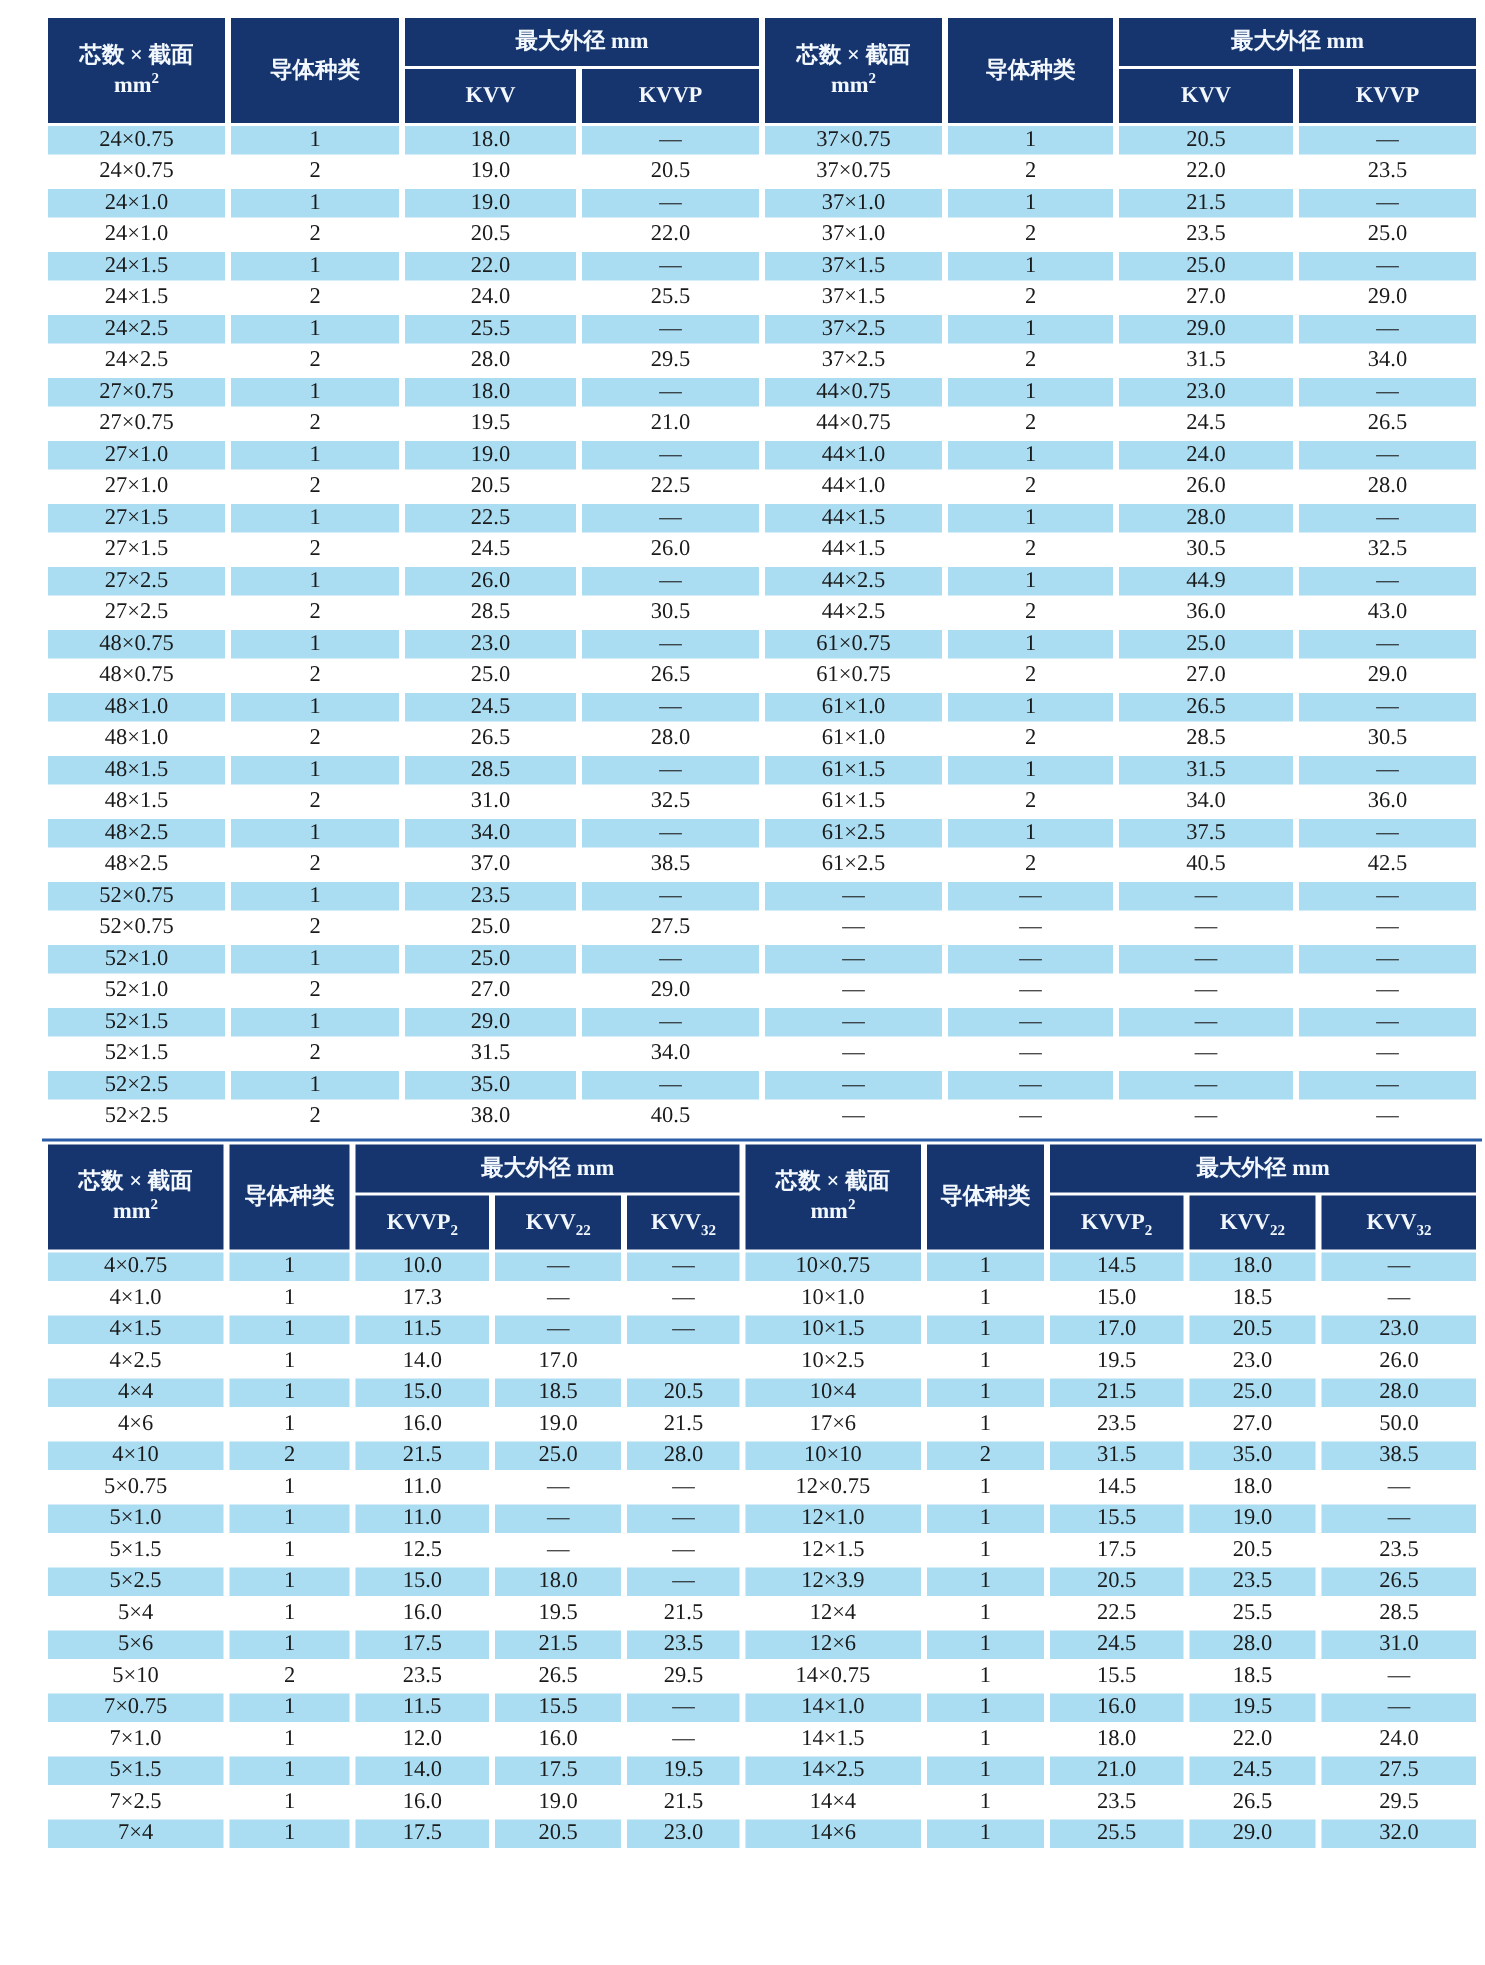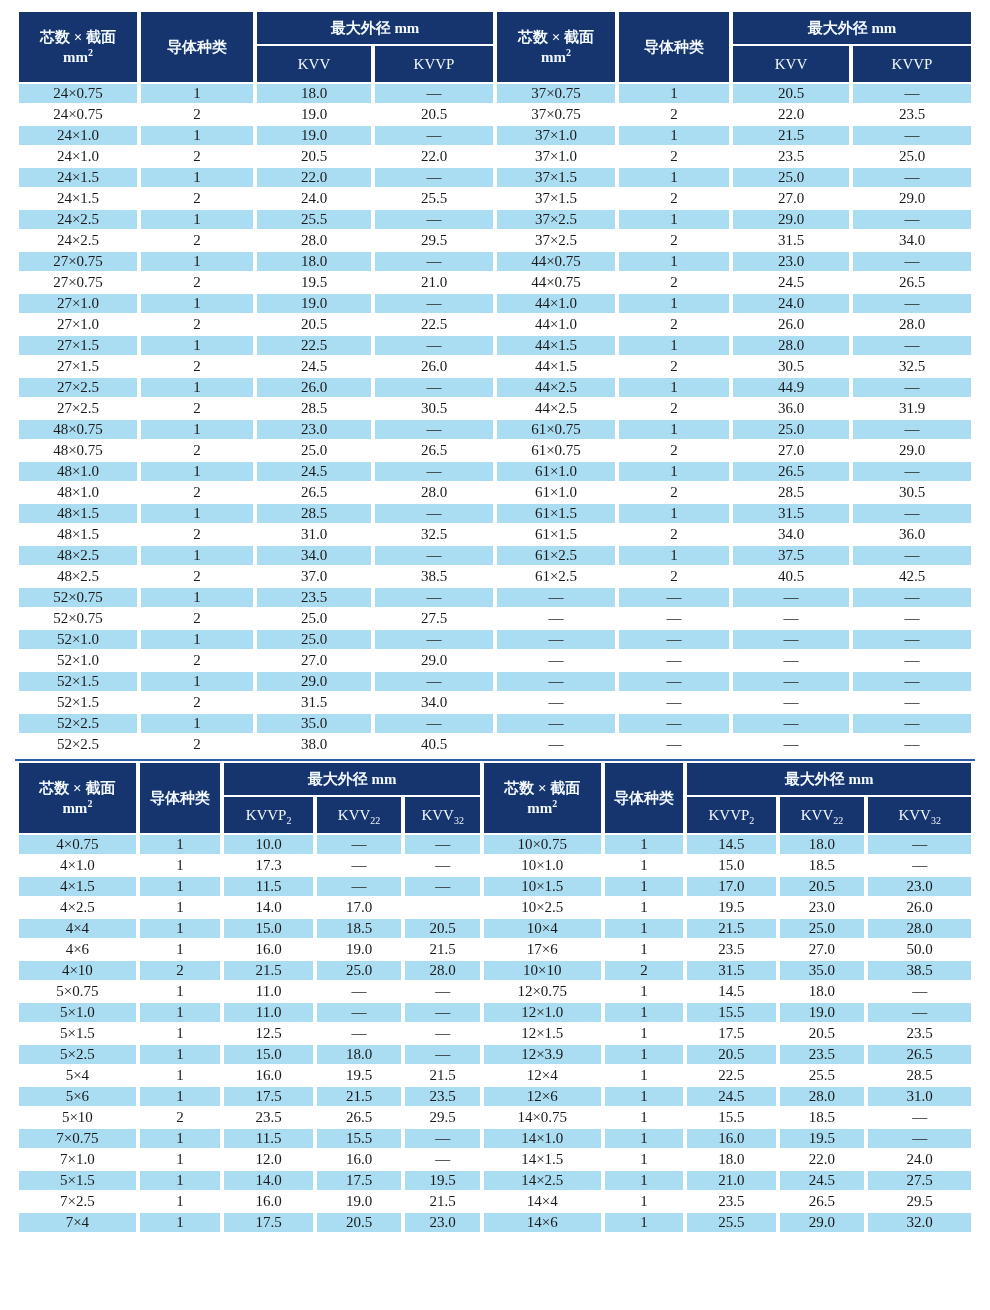--- a/index.html
+++ b/index.html
@@ -10,39 +10,39 @@
     --ink:#1a1a1a;
     --head-ink:#f2f8fe;
   }
   *{box-sizing:border-box;}
   html,body{margin:0;padding:0;background:#ffffff;}
   body{
     width:990px;
     font-family:"Liberation Serif","DejaVu Serif",serif;
     color:var(--ink);
   }
-  .page{padding:10px 15px 20px 15px;}
+  .page{padding:10px 15px 20px 28px;}
   table.spec-table{
     width:960px;
     table-layout:fixed;
     border-collapse:separate;
     border-spacing:4px 2px;
     margin:0;
   }
   table.spec-table th{
     background:var(--navy);
     color:var(--head-ink);
     font-weight:bold;
     font-size:15px;
     text-align:center;
     vertical-align:middle;
     padding:0 2px;
     line-height:1.35;
   }
-  table.spec-table thead tr.sub-row th{height:36px;font-weight:normal;}
+  table.spec-table thead tr.sub-row th{height:36px;font-weight:bold;}
   table.spec-table thead th.group{height:32px;}
   table.spec-table td{
     height:19px;
     font-size:15px;
     line-height:19px;
     text-align:center;
     vertical-align:middle;
     padding:0 2px;
     white-space:nowrap;
     overflow:hidden;
@@ -249,21 +249,21 @@
           <td>—</td>
         </tr>
         <tr>
           <td>27×2.5</td>
           <td>2</td>
           <td>28.5</td>
           <td>30.5</td>
           <td>44×2.5</td>
           <td>2</td>
           <td>36.0</td>
-          <td>31.9</td>
+          <td>43.0</td>
         </tr>
         <tr class="stripe">
           <td>48×0.75</td>
           <td>1</td>
           <td>23.0</td>
           <td>—</td>
           <td>61×0.75</td>
           <td>1</td>
           <td>25.0</td>
           <td>—</td>

